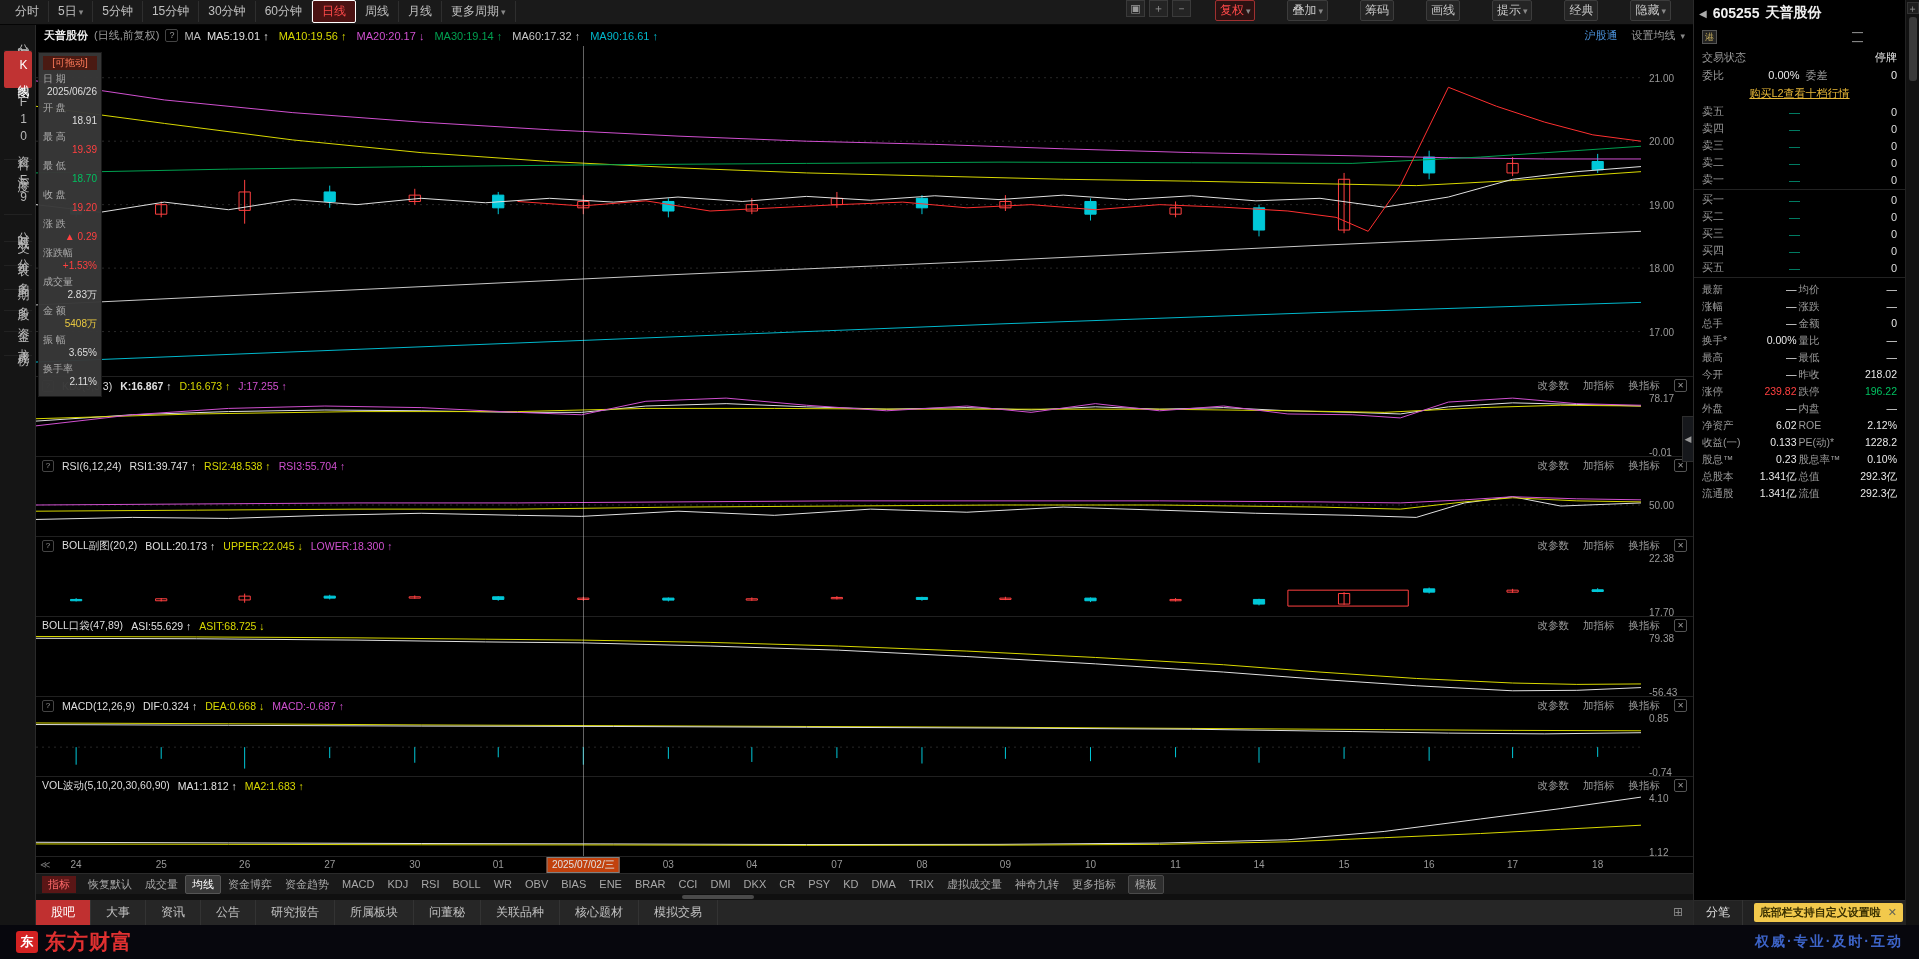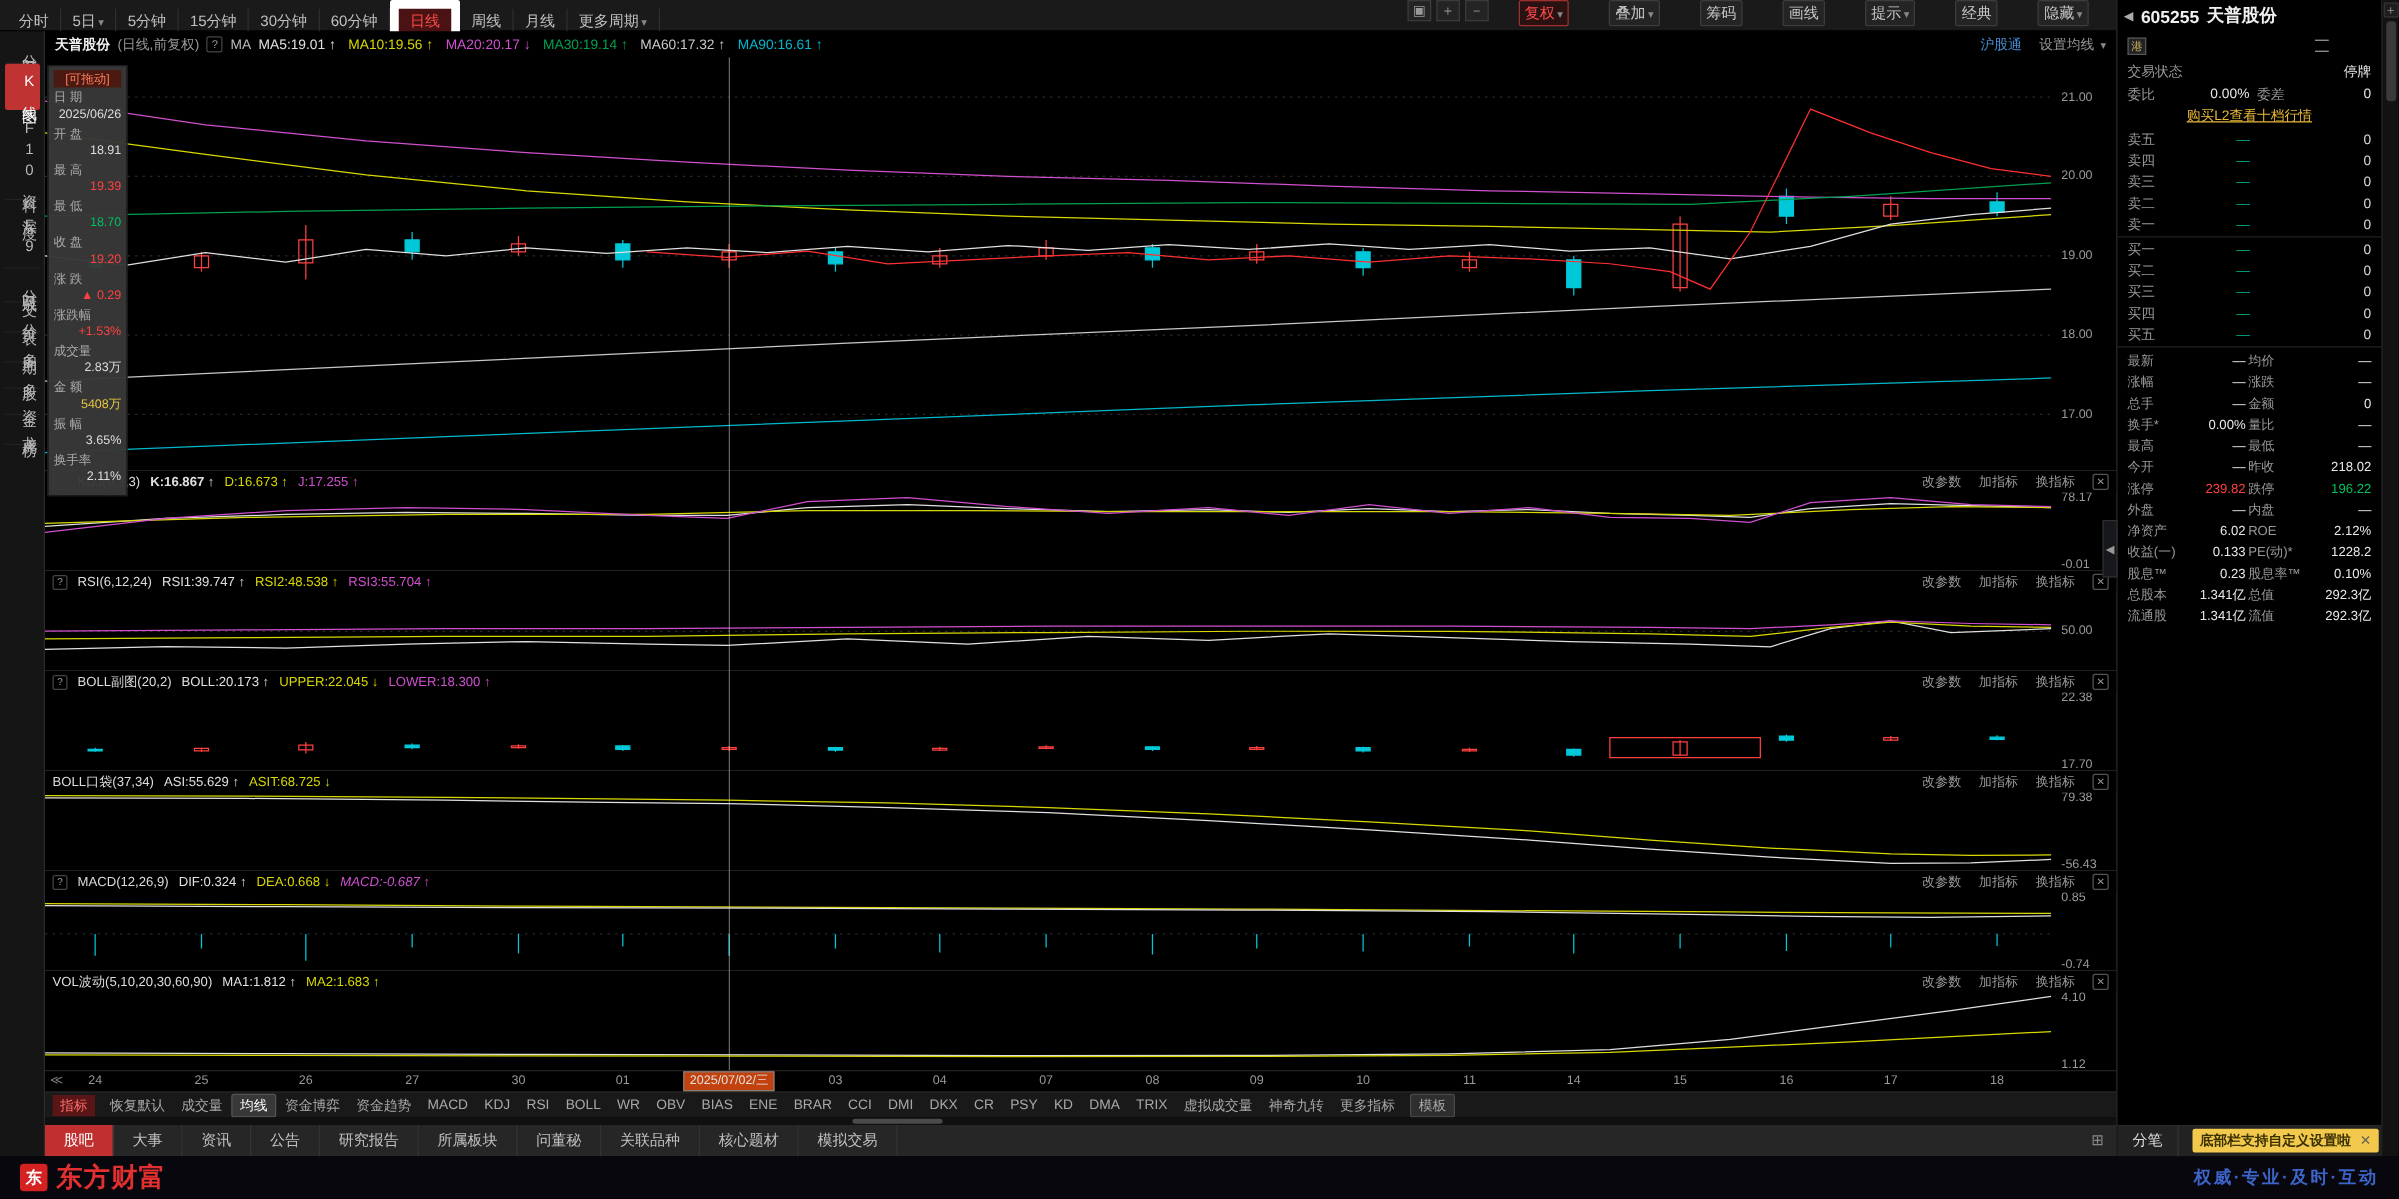--- a/index.html
+++ b/index.html
@@ -5,21 +5,21 @@
 *{margin:0;padding:0;box-sizing:border-box}
 html,body{width:1919px;height:959px;overflow:hidden}
 body{background:#000;font-family:"Liberation Sans","DejaVu Sans",sans-serif;font-size:11px;color:#ccc}
 .app{display:flex;flex-direction:column;height:100%}
 .main-row{flex:1;display:flex;min-height:0}
 .center-col{flex:1;display:flex;flex-direction:column;min-width:0}
 
 .toolbar{height:25px;flex:none;background:#1a1a1a;display:flex;align-items:flex-start;padding:0 6px;font-size:12px;color:#c0c0c0;border-bottom:1px solid #050505}
 .tb-periods{display:flex;align-items:center}
 .tb-item{padding:2px 9px;border-right:1px solid #2e2e2e;white-space:nowrap;cursor:default}
-.tb-item.active{background:#4a1212;color:#ff4a4a;border:7px solid #ffffff;border-radius:2px}
+.tb-item.active{background:#4a1212;color:#ff4a4a;border:1px solid #ffffff;border-radius:2px}
 .arr{font-size:9px;color:#888;margin-left:2px}
 .tb-spacer{flex:1}
 .tb-icons{display:flex;align-items:center;margin-right:6px}
 .tb-icon{width:19px;height:17px;border:1px solid #3a3a3a;background:#242424;display:inline-flex;align-items:center;justify-content:center;margin:0 2px;color:#999;font-size:11px}
 .tb-btns{display:flex;align-items:center}
 .tb-btn{border:1px solid #3c3c3c;background:#242424;padding:1px 4px;margin:0 16px;border-radius:2px;color:#c8c8c8;white-space:nowrap}
 .tb-btn.accent{color:#ff4a4a;border-color:#a03030;background:#2a1212}
 
 .body-row{flex:1;display:flex;min-height:0}
 .sidebar{width:36px;flex:none;background:#151515;border-right:1px solid #2a2a2a;display:flex;flex-direction:column;align-items:center;padding-top:2px;overflow:hidden}
@@ -423,21 +423,21 @@
                     </svg>
                   </div>
                   <div class="ylabels">
                     <span class="ylab" style="top: 6%;">22.38</span>
                     <span class="ylab" style="top: 93%;">17.70</span>
                   </div>
                 </div>
               </div>
               <div class="panel panel-sub">
                 <div class="panel-header">
-                  <span class="ptitle">BOLL口袋(37,34)</span>
+                  <span class="ptitle">BOLL口袋(47,89)</span>
                   <span class="pval" style="color: rgb(224, 224, 224);">ASI:55.629 ↑</span>
                   <span class="pval" style="color: rgb(216, 216, 0);">ASIT:68.725 ↓</span>
                   <span class="plinks">
                     <span class="plink">改参数</span>
                     <span class="plink">加指标</span>
                     <span class="plink">换指标</span>
                     <span class="pclose">✕</span>
                   </span>
                 </div>
                 <div class="panel-body">
@@ -452,21 +452,21 @@
                     <span class="ylab" style="top: 93%;">-56.43</span>
                   </div>
                 </div>
               </div>
               <div class="panel panel-sub">
                 <div class="panel-header">
                   <span class="phelp">?</span>
                   <span class="ptitle">MACD(12,26,9)</span>
                   <span class="pval" style="color: rgb(224, 224, 224);">DIF:0.324 ↑</span>
                   <span class="pval" style="color: rgb(216, 216, 0);">DEA:0.668 ↓</span>
-                  <span class="pval" style="color: rgb(208, 80, 208); font-style: italic;">MACD:-0.687 ↑</span>
+                  <span class="pval" style="color: rgb(208, 80, 208);">MACD:-0.687 ↑</span>
                   <span class="plinks">
                     <span class="plink">改参数</span>
                     <span class="plink">加指标</span>
                     <span class="plink">换指标</span>
                     <span class="pclose">✕</span>
                   </span>
                 </div>
                 <div class="panel-body">
                   <div class="plot">
                     <svg viewBox="0 0 1000 100" preserveAspectRatio="none">

